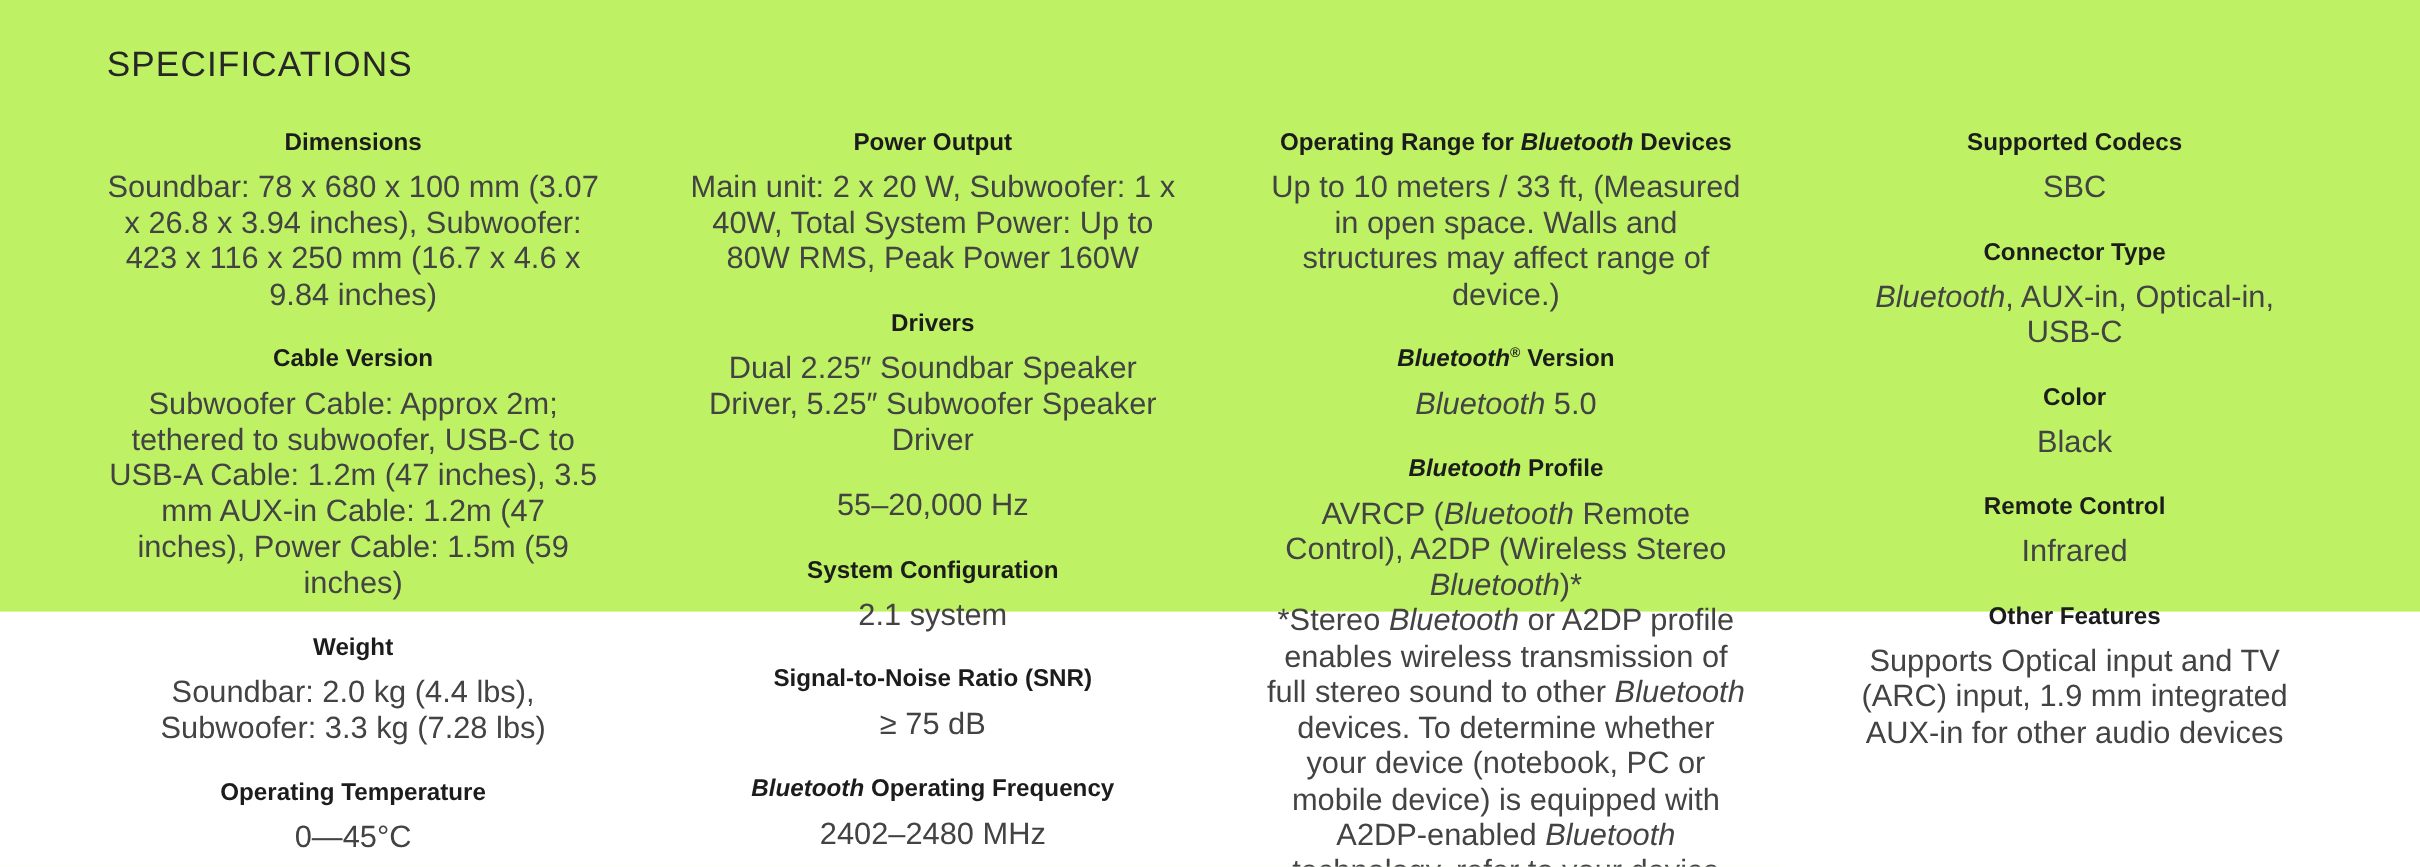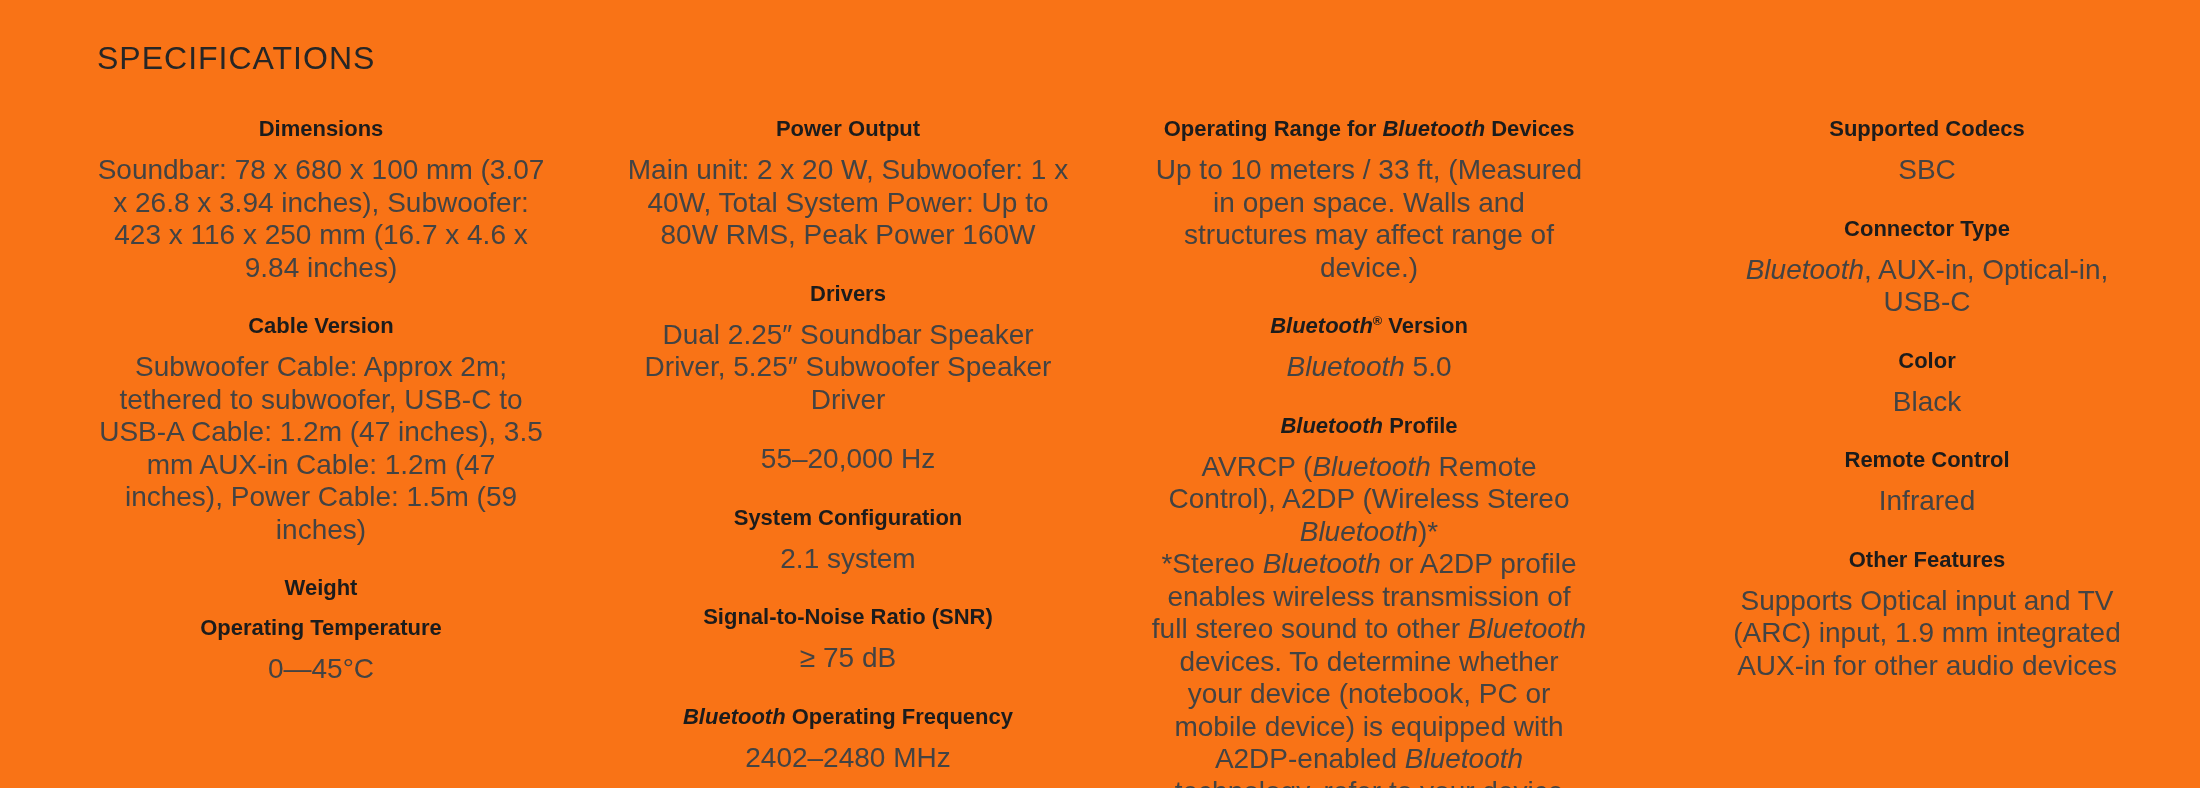--- a/index.html
+++ b/index.html
@@ -6,22 +6,22 @@
   html, body { background: #ffffff; }
   body {
     font-family: "Liberation Sans", "DejaVu Sans", sans-serif;
     width: 2200px;
     height: 788px;
     overflow: hidden;
   }
   .page {
     position: relative;
     width: 2200px;
-    height: 788px;
-    background: #f97316;
+    height: 556px;
+    background: #bef264;
   }
   .page-title {
     position: absolute;
     left: 97px;
     top: 40px;
     font-size: 32px;
     font-weight: 300;
     letter-spacing: 1px;
     color: #262626;
   }
@@ -33,21 +33,21 @@
     height: 100%;
   }
   .spec-column {
     position: absolute;
     top: 114px;
     text-align: center;
   }
   .spec-column.col-0 { left: 97px;   width: 448px; }
   .spec-column.col-1 { left: 622px;  width: 452px; }
   .spec-column.col-2 { left: 1150px; width: 438px; }
-  .spec-column.col-3 { left: 1721px; width: 412px; }
+  .spec-column.col-3 { left: 1680px; width: 412px; }
   .spec-heading {
     font-size: 22px;
     line-height: 30px;
     font-weight: 700;
     color: #1c1c1c;
     margin: 0 0 10px 0;
   }
   .spec-body {
     font-size: 28px;
     line-height: 32.5px;
@@ -67,20 +67,21 @@
 
 <div class="page">
   <h1 class="page-title">SPECIFICATIONS</h1>
   <div class="spec-grid">
       <div class="spec-column col-0">
         <h3 class="spec-heading">Dimensions</h3>
         <p class="spec-body">Soundbar: 78 x 680 x 100 mm (3.07 x 26.8 x 3.94 inches), Subwoofer: 423 x 116 x 250 mm (16.7 x 4.6 x 9.84 inches)</p>
         <h3 class="spec-heading">Cable Version</h3>
         <p class="spec-body">Subwoofer Cable: Approx 2m; tethered to subwoofer, USB-C to USB-A Cable: 1.2m (47 inches), 3.5 mm AUX-in Cable: 1.2m (47 inches), Power Cable: 1.5m (59 inches)</p>
         <h3 class="spec-heading">Weight</h3>
+        <p class="spec-body">Soundbar: 2.0 kg (4.4 lbs), Subwoofer: 3.3 kg (7.28 lbs)</p>
         <h3 class="spec-heading">Operating Temperature</h3>
         <p class="spec-body">0—45°C</p>
       </div>
       <div class="spec-column col-1">
         <h3 class="spec-heading">Power Output</h3>
         <p class="spec-body">Main unit: 2 x 20 W, Subwoofer: 1 x 40W, Total System Power: Up to 80W RMS, Peak Power 160W</p>
         <h3 class="spec-heading">Drivers</h3>
         <p class="spec-body">Dual 2.25″ Soundbar Speaker Driver, 5.25″ Subwoofer Speaker Driver</p>
         <p class="spec-body">55–20,000 Hz</p>
         <h3 class="spec-heading">System Configuration</h3>

